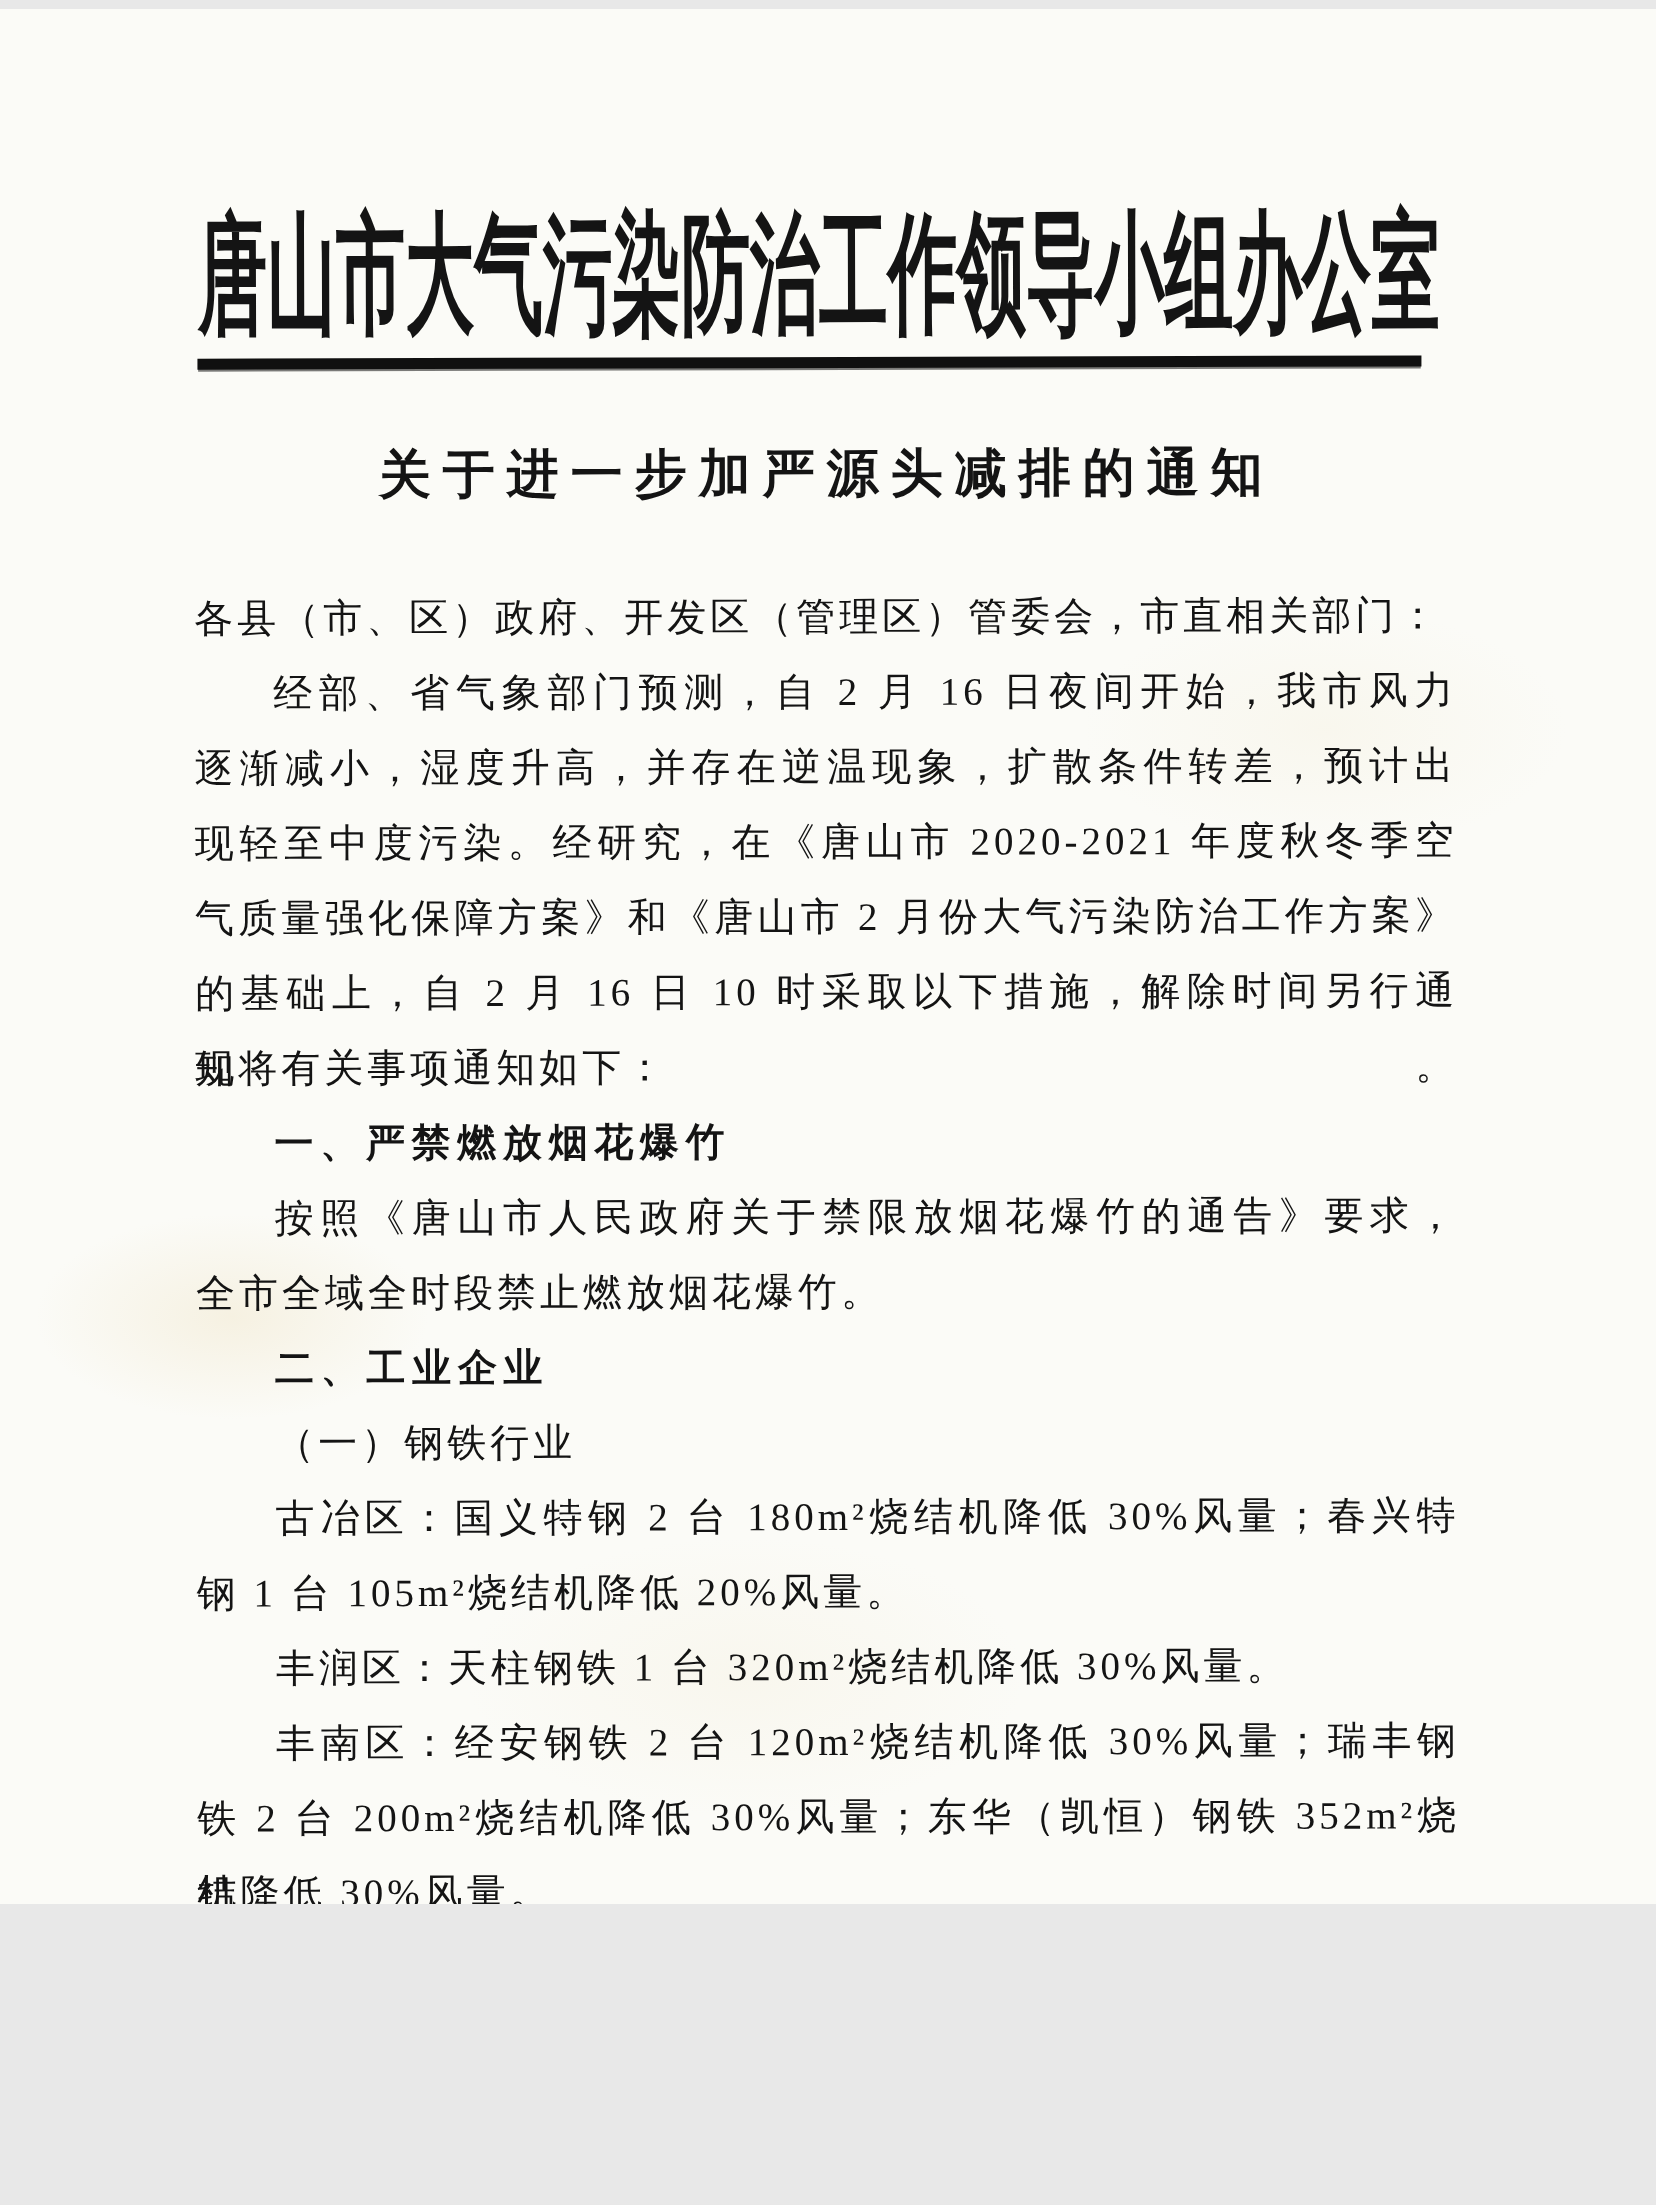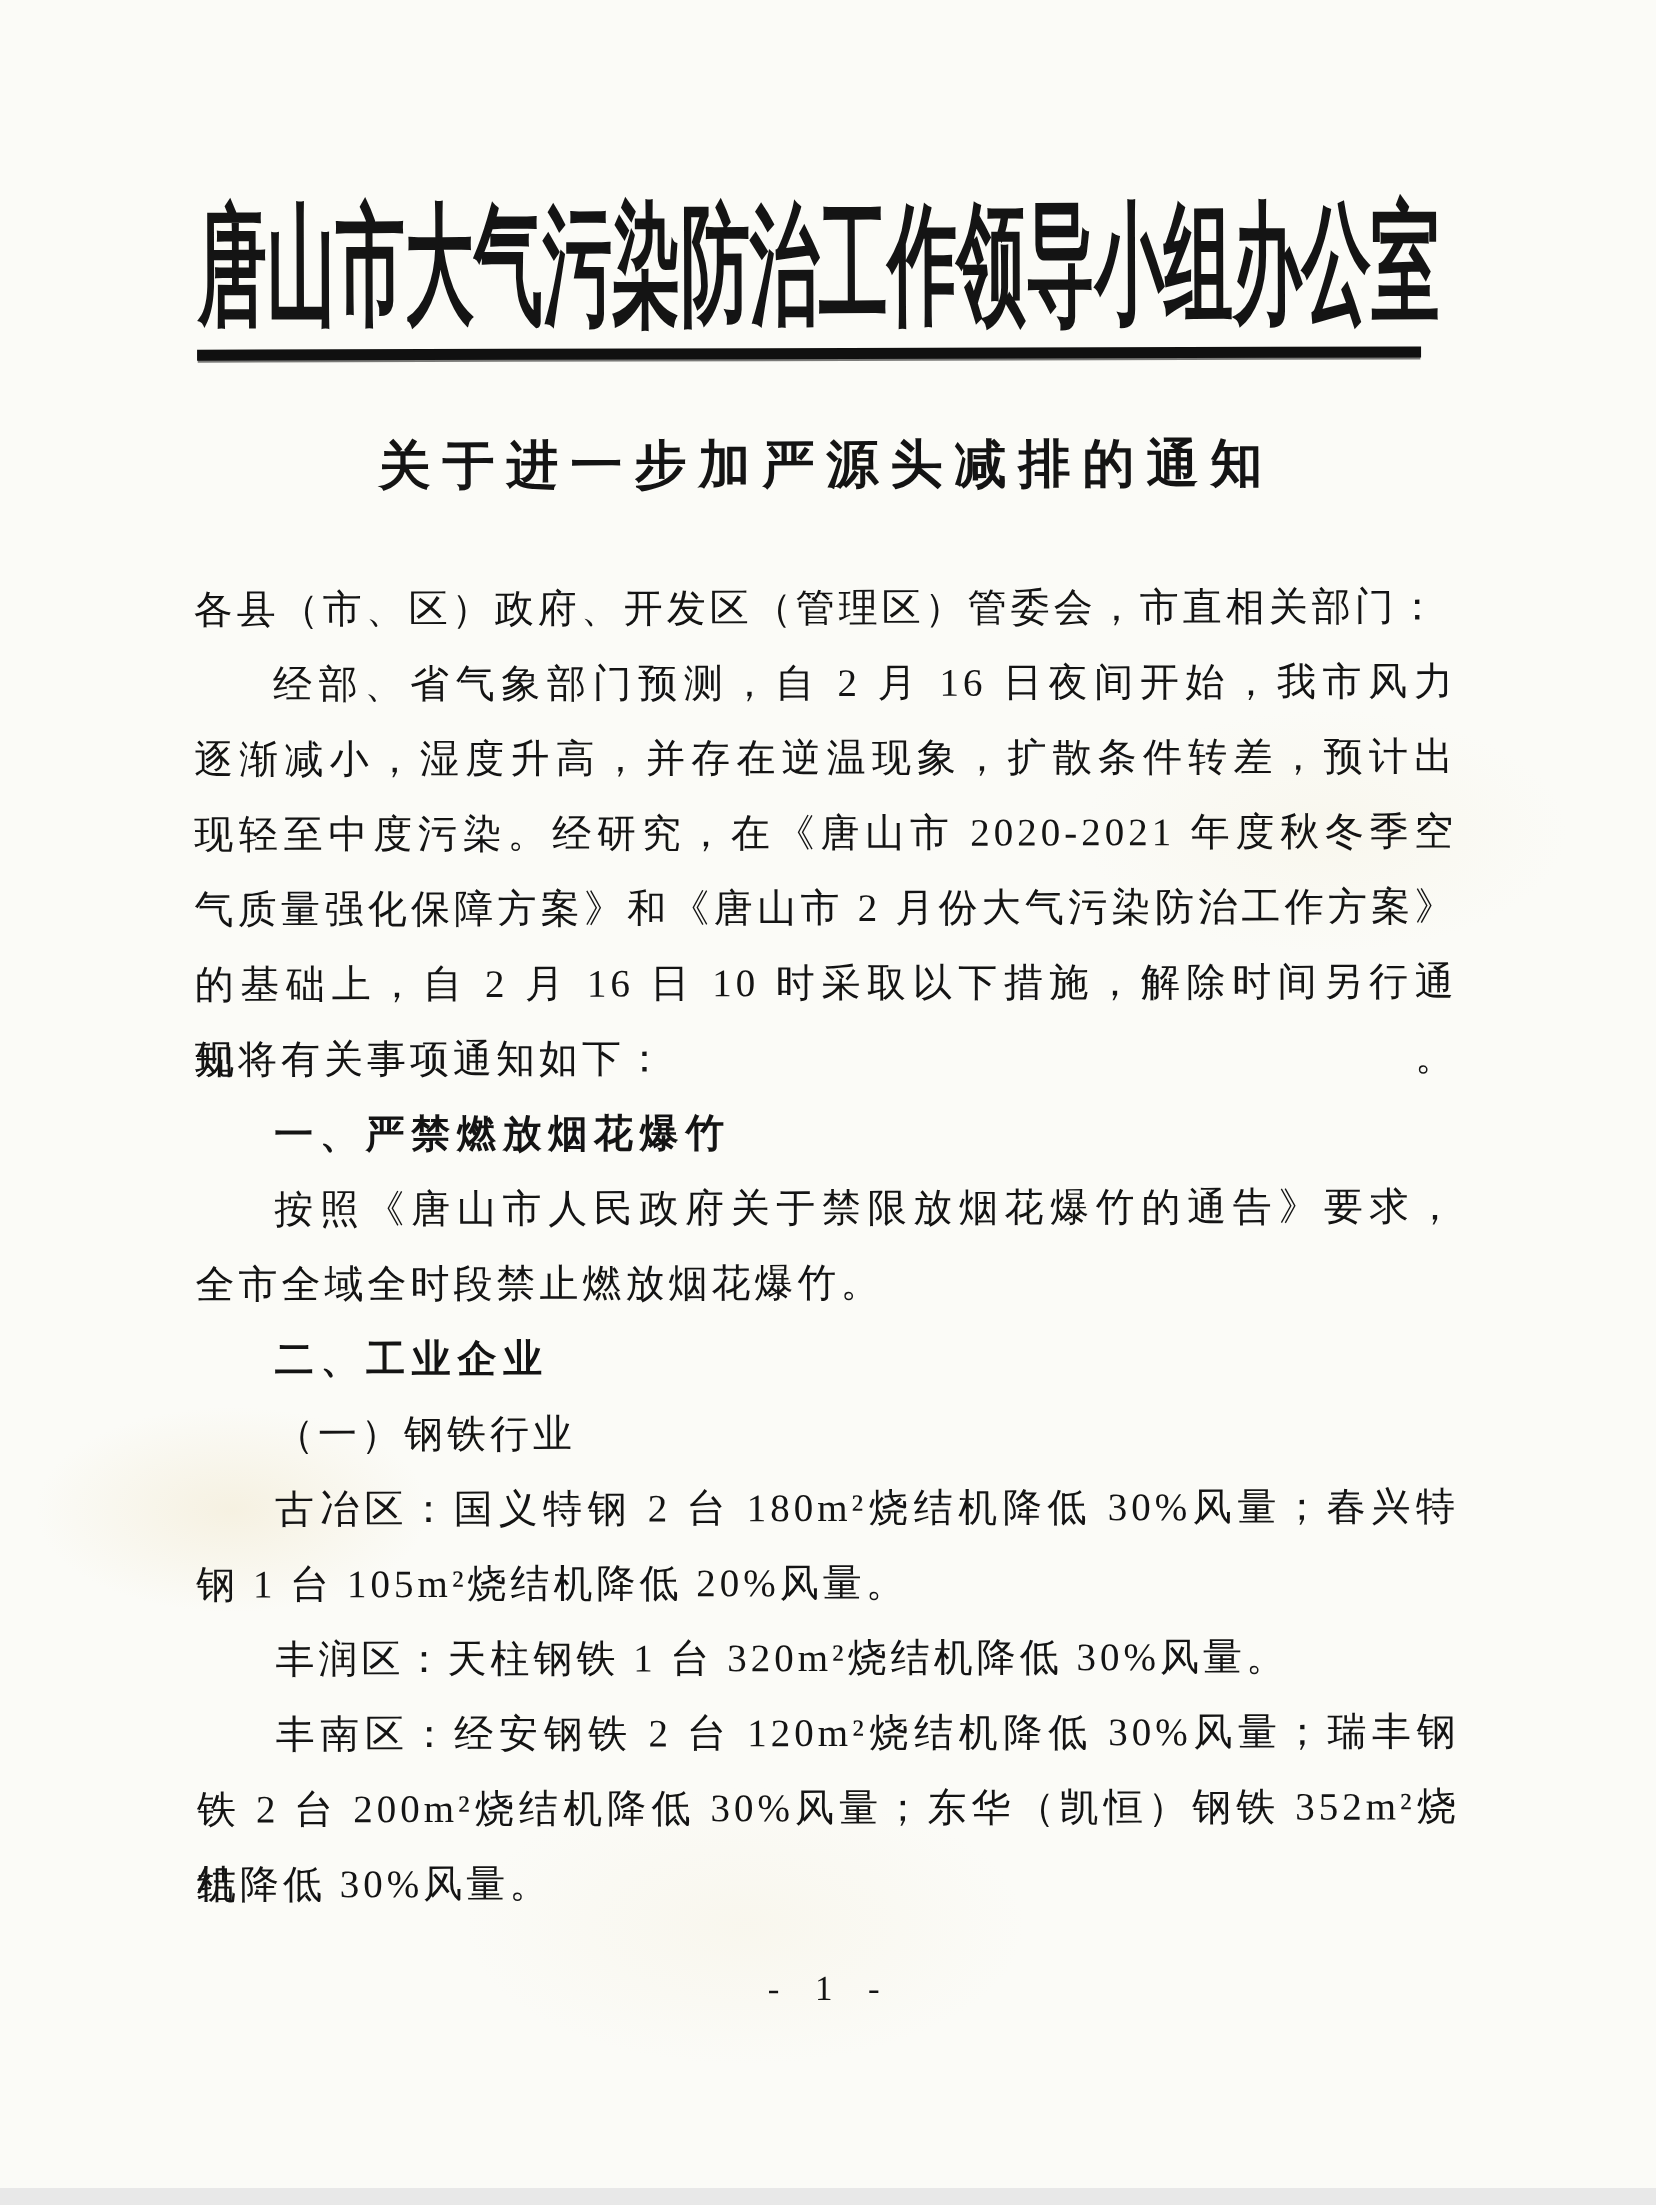--- a/index.html
+++ b/index.html
@@ -1,19 +1,19 @@
 <!DOCTYPE html>
 <html style="font-size:10.7px"><head>
 <meta charset="utf-8">
 <style>
   html,body { margin:0; padding:0; background:#e8e8e8; }
   .page {
     position:relative;
-    width:1656px; height:2188px;
-    margin:0 auto;
+    width:1656px; height:1895px;
+    margin:9px auto;
     color:#141414;
     font-family:"Liberation Serif","DejaVu Serif",serif;
     background:
       radial-gradient(ellipse 281px 147px at 14% 69%, rgba(232,215,170,.28), transparent 70%),
       radial-gradient(ellipse 347px 174px at 80% 38%, rgba(238,228,195,.18), transparent 70%),
       radial-gradient(ellipse 401px 200px at 45% 88%, rgba(235,222,185,.15), transparent 70%),
       #fbfbf7;
     overflow:hidden;
   }
   .content { position:absolute; inset:0; transform:rotate(-0.15deg); }

